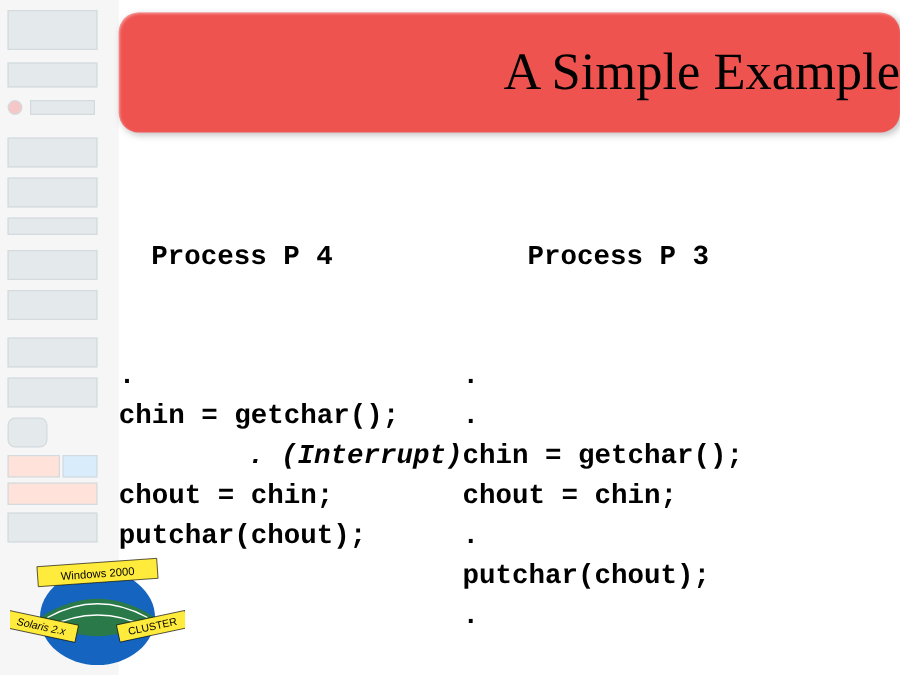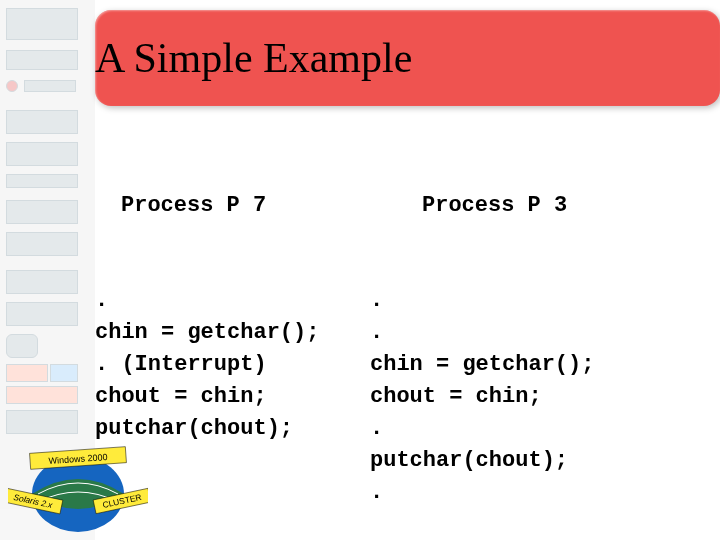--- a/index.html
+++ b/index.html
@@ -37,21 +37,21 @@
     left: 95px;
     right: 0;
     top: 10px;
     height: 96px;
     background: #ef5350;
     border-radius: 16px;
     box-shadow: inset 1px 1px 2px rgba(255,255,255,0.4),
                 2px 2px 6px rgba(0,0,0,0.25);
     display: flex;
     align-items: center;
-    justify-content: flex-start;
+    justify-content: flex-end;
   }
   .title-text {
     font-family: "Times New Roman", Times, serif;
     font-size: 42px;
     color: #000000;
   }
   .code-block {
     position: absolute;
     left: 95px;
     top: 126px;
@@ -73,20 +73,22 @@
   }
   .col-b {
     display: inline-block;
     white-space: pre;
   }
   .hdr-row .col-a,
   .hdr-row .col-b {
     padding-left: 26px;
   }
   .italic {
+    font-style: italic;
+    text-align: right;
   }
   .logo-wrap {
     position: absolute;
     left: 8px;
     bottom: 6px;
     width: 140px;
     height: 90px;
   }
   .logo-wrap svg {
     width: 100%;
@@ -116,21 +118,21 @@
     <div class="sq" style="left:6px; top:386px; width:70px; height:16px; background:#ffccbc;"></div>
     <div class="sq" style="left:6px; top:410px; width:70px; height:22px;"></div>
   </div>
 
   <div class="title-bar">
     <div class="title-text">A Simple Example</div>
   </div>
 
   <div class="code-block">
     <div class="code-row hdr-row">
-      <span class="col-a">Process P 7</span>
+      <span class="col-a">Process P 4</span>
       <span class="col-b">Process P 3</span>
     </div>
     <div id="rows"><div class="code-row"><span class="col-a">.</span><span class="col-b">.</span></div><div class="code-row"><span class="col-a">chin = getchar();</span><span class="col-b">.</span></div><div class="code-row"><span class="col-a italic">. (Interrupt)</span><span class="col-b">chin = getchar();</span></div><div class="code-row"><span class="col-a">chout = chin;</span><span class="col-b">chout = chin;</span></div><div class="code-row"><span class="col-a">putchar(chout);</span><span class="col-b">.</span></div><div class="code-row"><span class="col-a">.</span><span class="col-b">putchar(chout);</span></div><div class="code-row"><span class="col-a">.</span><span class="col-b">.</span></div></div>
   </div>
 
   <div class="logo-wrap">
     <svg viewBox="0 0 140 90">
       <ellipse cx="70" cy="50" rx="46" ry="38" fill="#1565c0"></ellipse>
       <path d="M24,50 Q70,20 116,50 Q70,80 24,50 Z" fill="#2e7d32" opacity="0.85"></path>
       <path d="M30,50 Q70,28 110,50" stroke="#ffffff" stroke-width="1" fill="none"></path>

